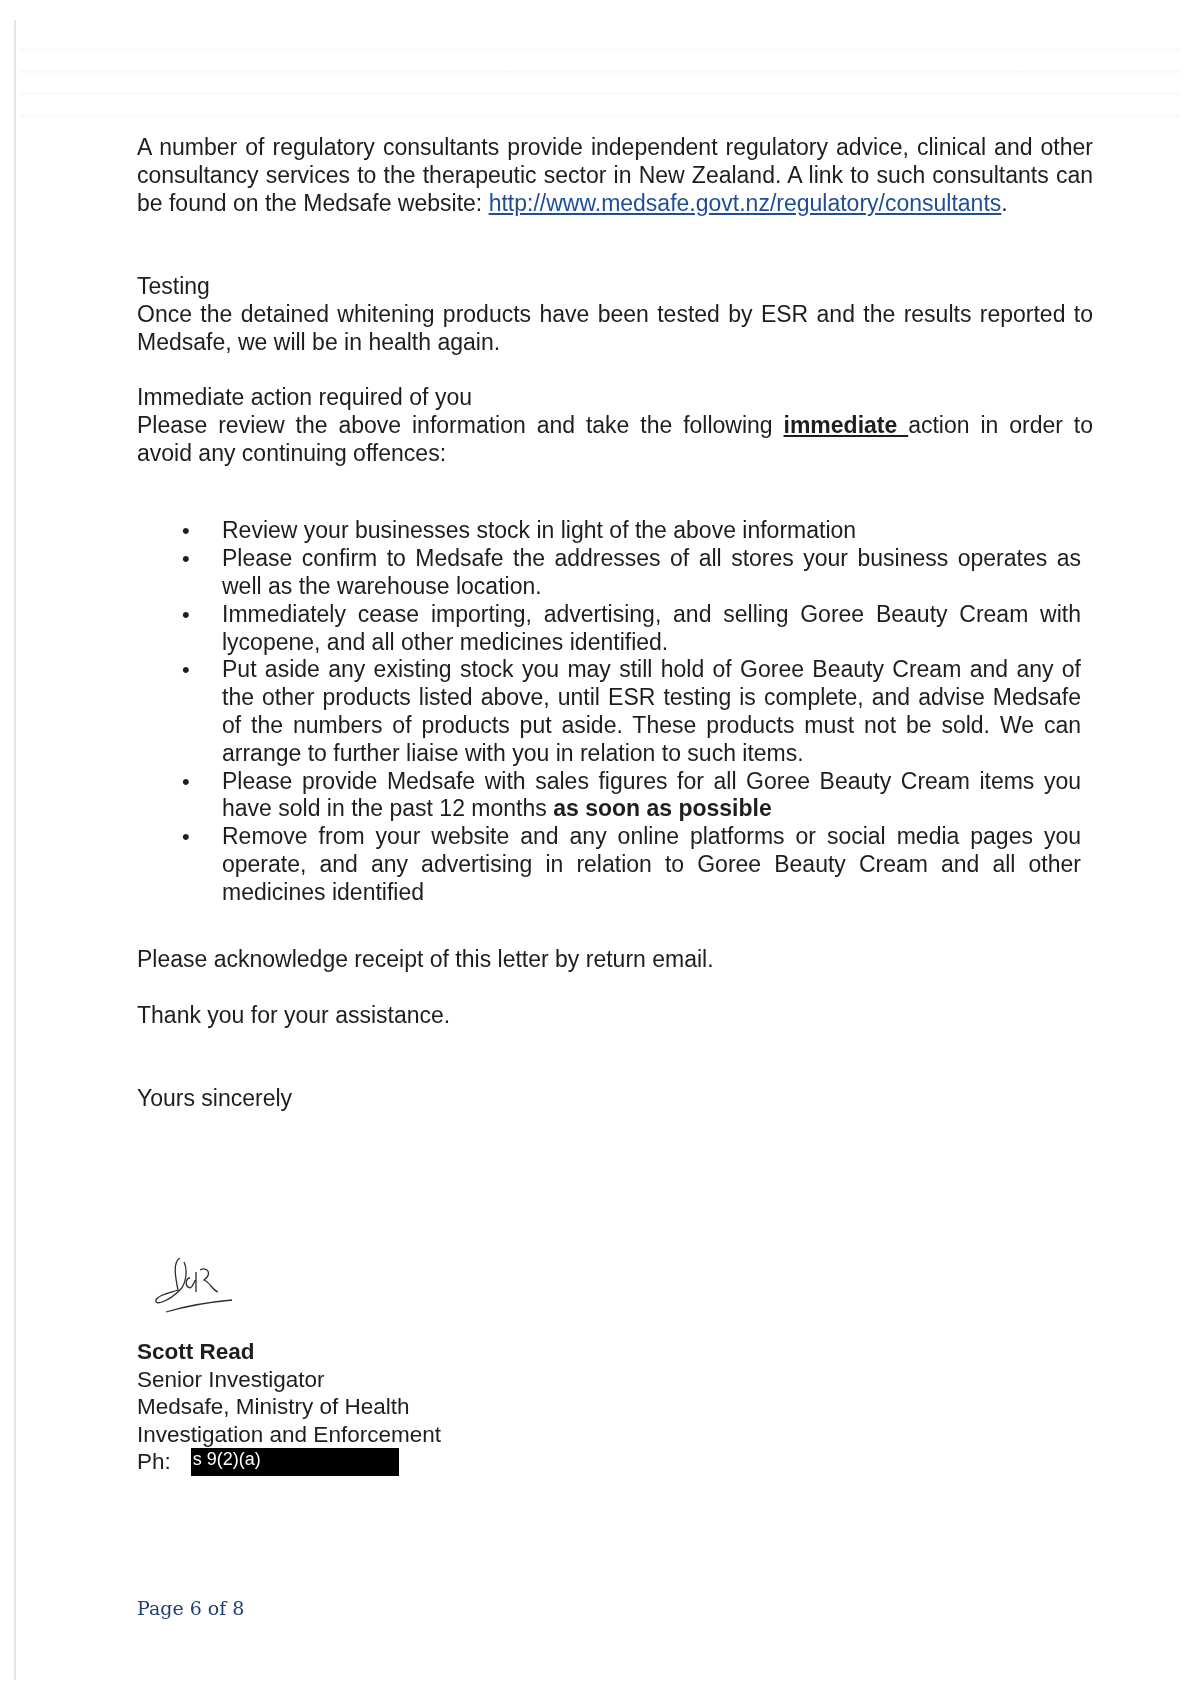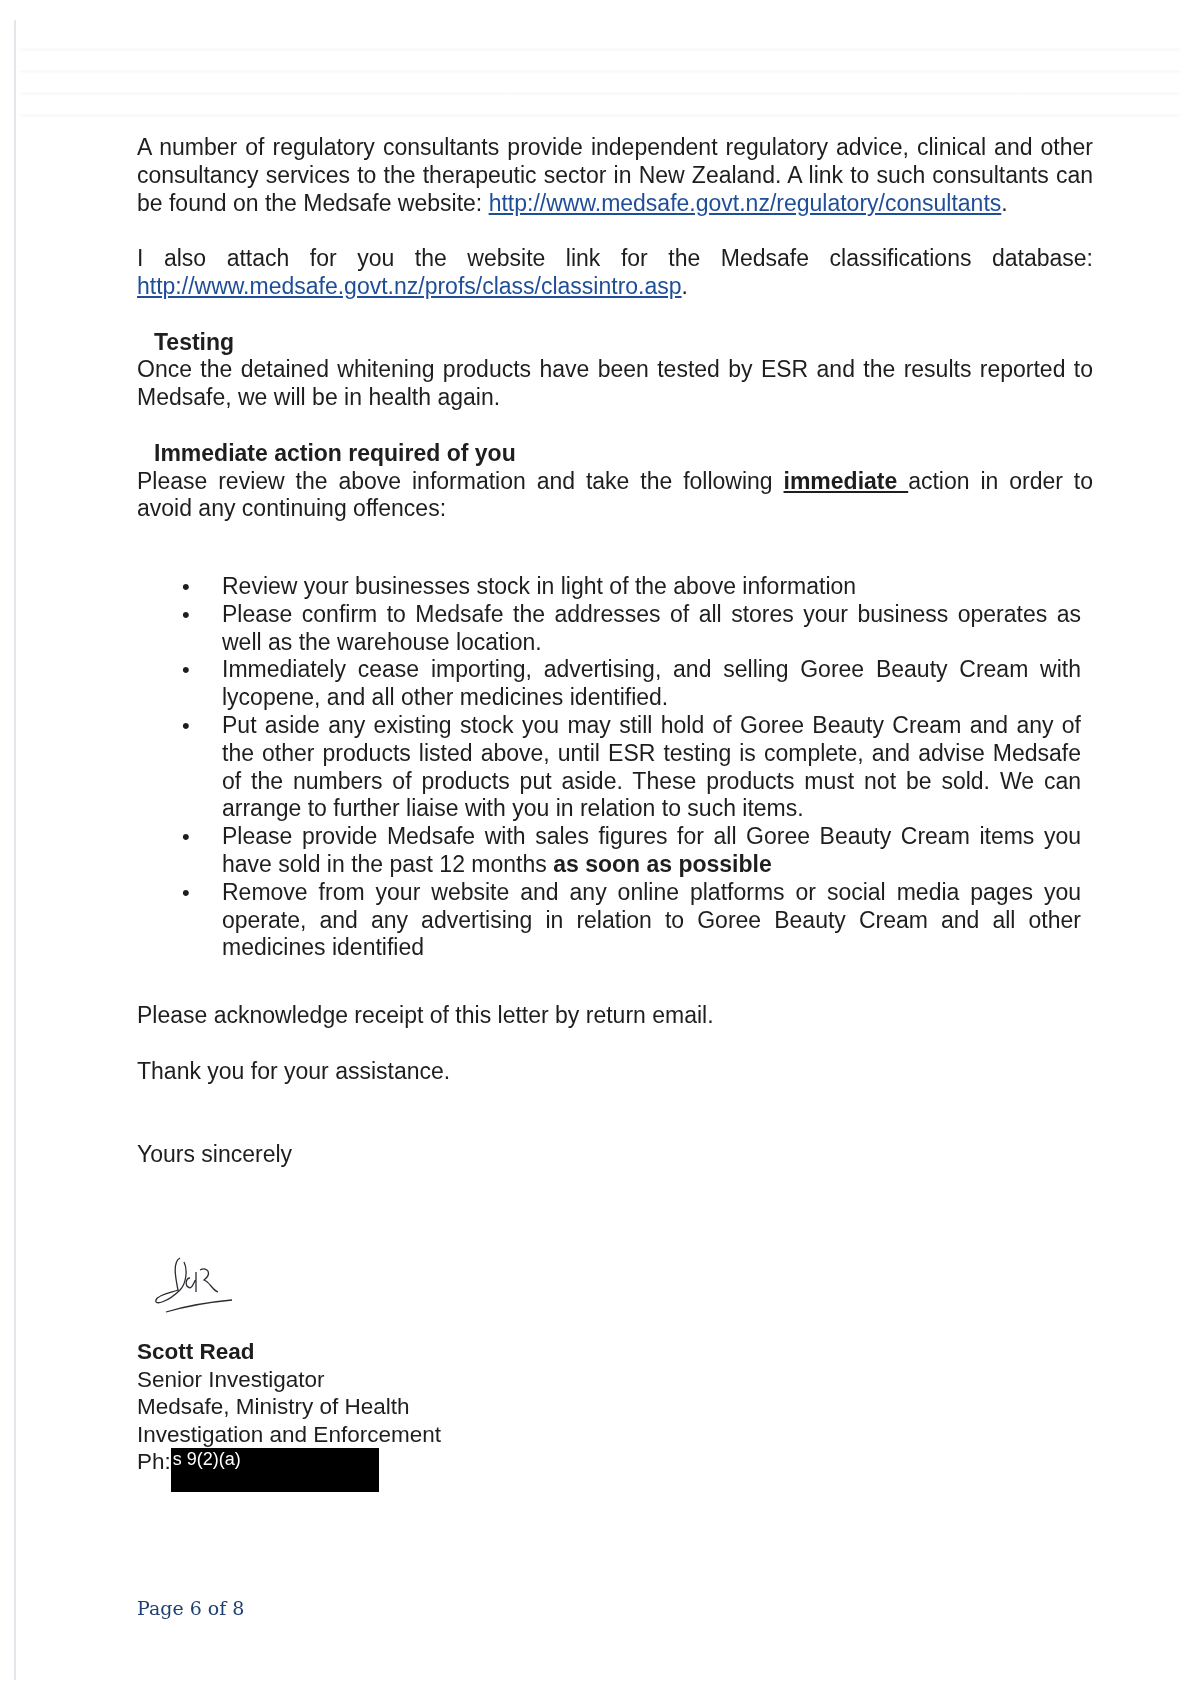--- a/index.html
+++ b/index.html
@@ -7,47 +7,43 @@
          font-family: "Liberation Sans", sans-serif; color: #1e1e1e; }
   .page-edge { position: absolute; left: 14px; top: 20px; width: 2px; height: 1660px; background: #e3e6ea; }
   .scan-noise { position: absolute; left: 20px; top: 30px; width: 1160px; height: 100px;
                 background: repeating-linear-gradient(180deg, rgba(0,0,0,0.0) 0px, rgba(0,0,0,0.0) 18px, rgba(120,120,130,0.06) 19px, rgba(0,0,0,0) 22px); }
   .content { position: absolute; left: 137px; top: 134px; width: 956px; font-size: 23px; line-height: 27.8px; }
   p { margin: 0; }
   .justify { text-align: justify; text-align-last: left; }
   .justify-full { text-align: justify; }
   a.link { color: #1f4e99; text-decoration: underline; }
   .gap { height: 27.8px; }
-  .heading { font-weight: bold; margin-left: 17px; }
+  .heading { font-weight: normal; }
   ul.actions { margin: 12px; padding: 0 0 0 73px; list-style: none; }
   ul.actions li { position: relative; text-align: justify; }
   ul.actions li::before { content: "\2022"; position: absolute; left: -40px; top: 0; font-size: 22px; }
   .signature { position: absolute; left: 150px; top: 1250px; width: 100px; height: 70px; }
   .sig-block { position: absolute; left: 137px; top: 1338px; font-size: 22.5px; line-height: 27.5px; }
-  .redact { display: inline-block; background: #000; color: #fff; width: 208px; height: 44px;
-            vertical-align: top; font-size: 18px; line-height: 22px; padding-left: 2px; box-sizing: border-box; }
+  .redact { display: inline-block; background: #000; color: #fff; width: 208px; height: 28px;
+            vertical-align: top; font-size: 18px; line-height: 22px; padding-left: 2px; box-sizing: border-box; margin-left: 20px; }
   .footer { position: absolute; left: 137px; top: 1597px; font-family: "DejaVu Serif", serif;
             font-size: 19px; color: #1f3f73; }
 </style>
 </head>
 <body>
 
 <div class="page-edge"></div>
 <div class="scan-noise"></div>
 
 <div class="content">
   <p class="justify-full">
     <span>A number of regulatory consultants provide independent regulatory advice, clinical and other consultancy services to the therapeutic sector in New Zealand. A link to such consultants can be found on the Medsafe website:</span>
     <a class="link">http://www.medsafe.govt.nz/regulatory/consultants</a><span>.</span>
   </p>
   <div class="gap"></div>
-  <p class="justify-full">
-    <span>I also attach for you the website link for the Medsafe classifications database:</span>
-    <a class="link">http://www.medsafe.govt.nz/profs/class/classintro.asp</a><span>.</span>
-  </p>
   <div class="gap"></div>
   <p class="heading">Testing</p>
   <p class="justify">Once the detained whitening products have been tested by ESR and the results reported to Medsafe, we will be in health again.</p>
   <div class="gap"></div>
   <p class="heading">Immediate action required of you</p>
   <p class="justify">
     <span>Please review the above information and take the following </span><b style="text-decoration:underline">immediate </b><span>action in order to avoid any continuing offences:</span>
   </p>
   <div class="gap"></div>
   <div style="height:10px"></div>

